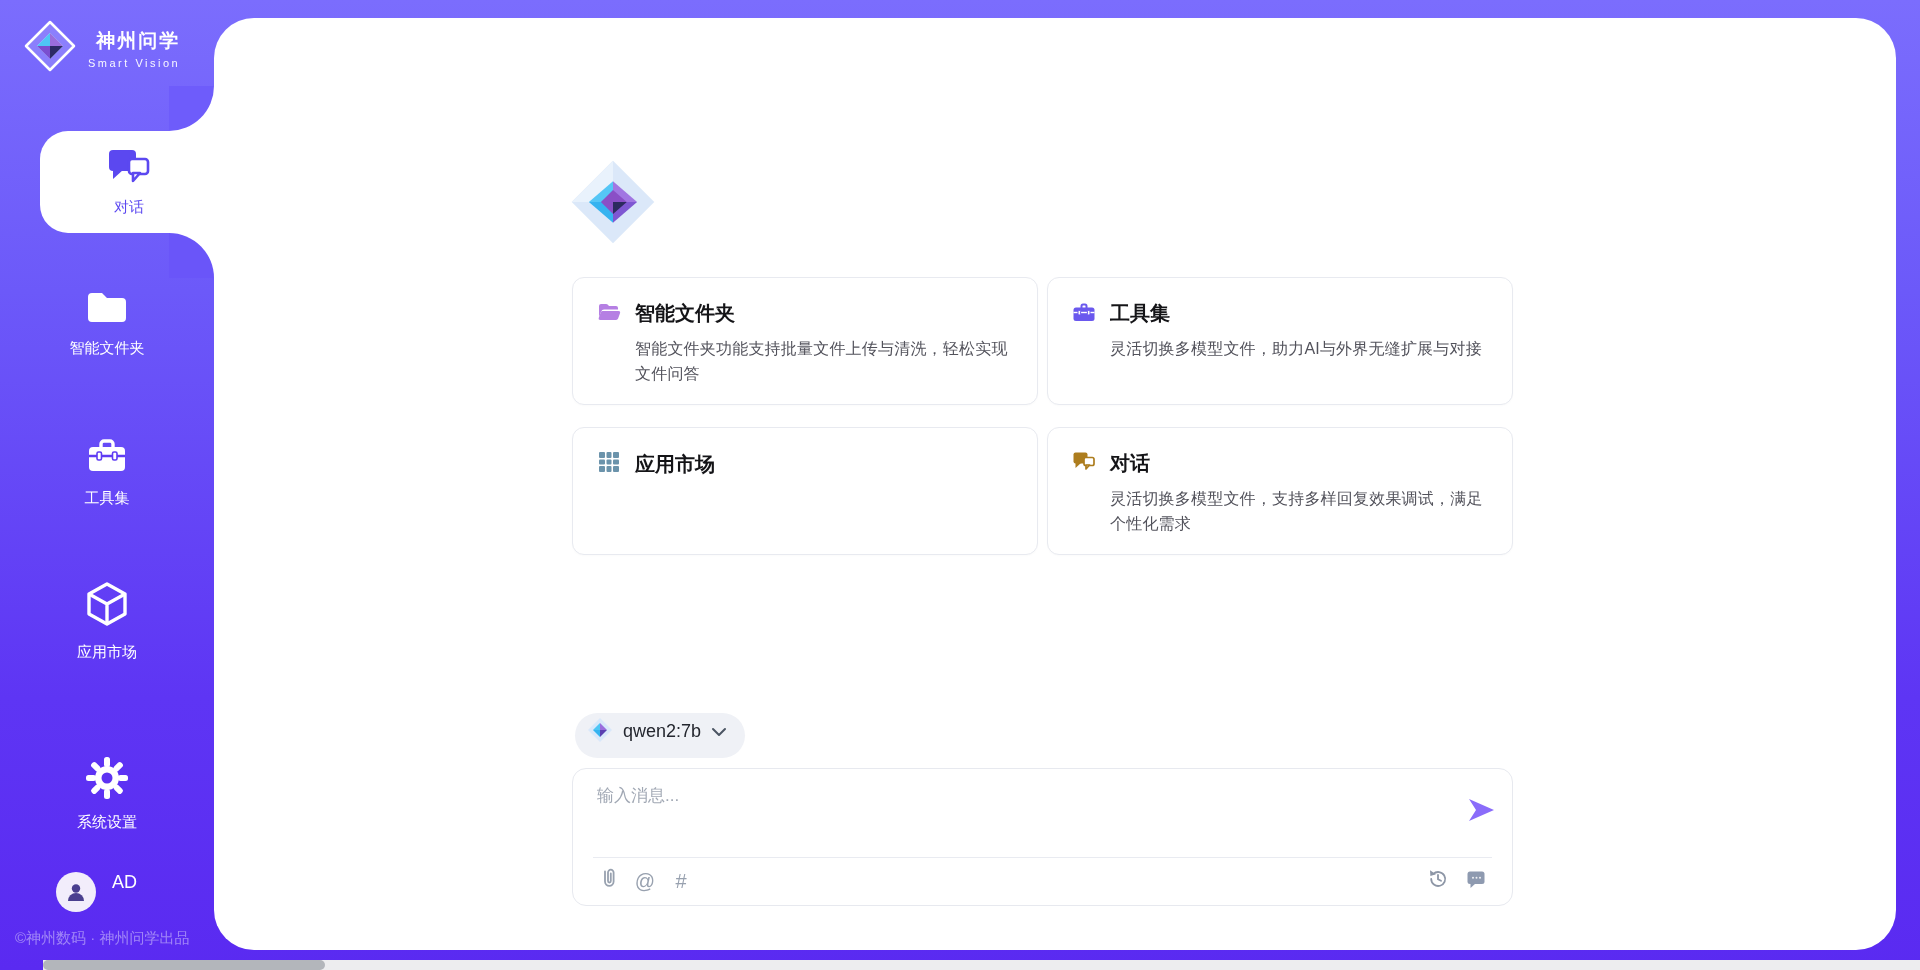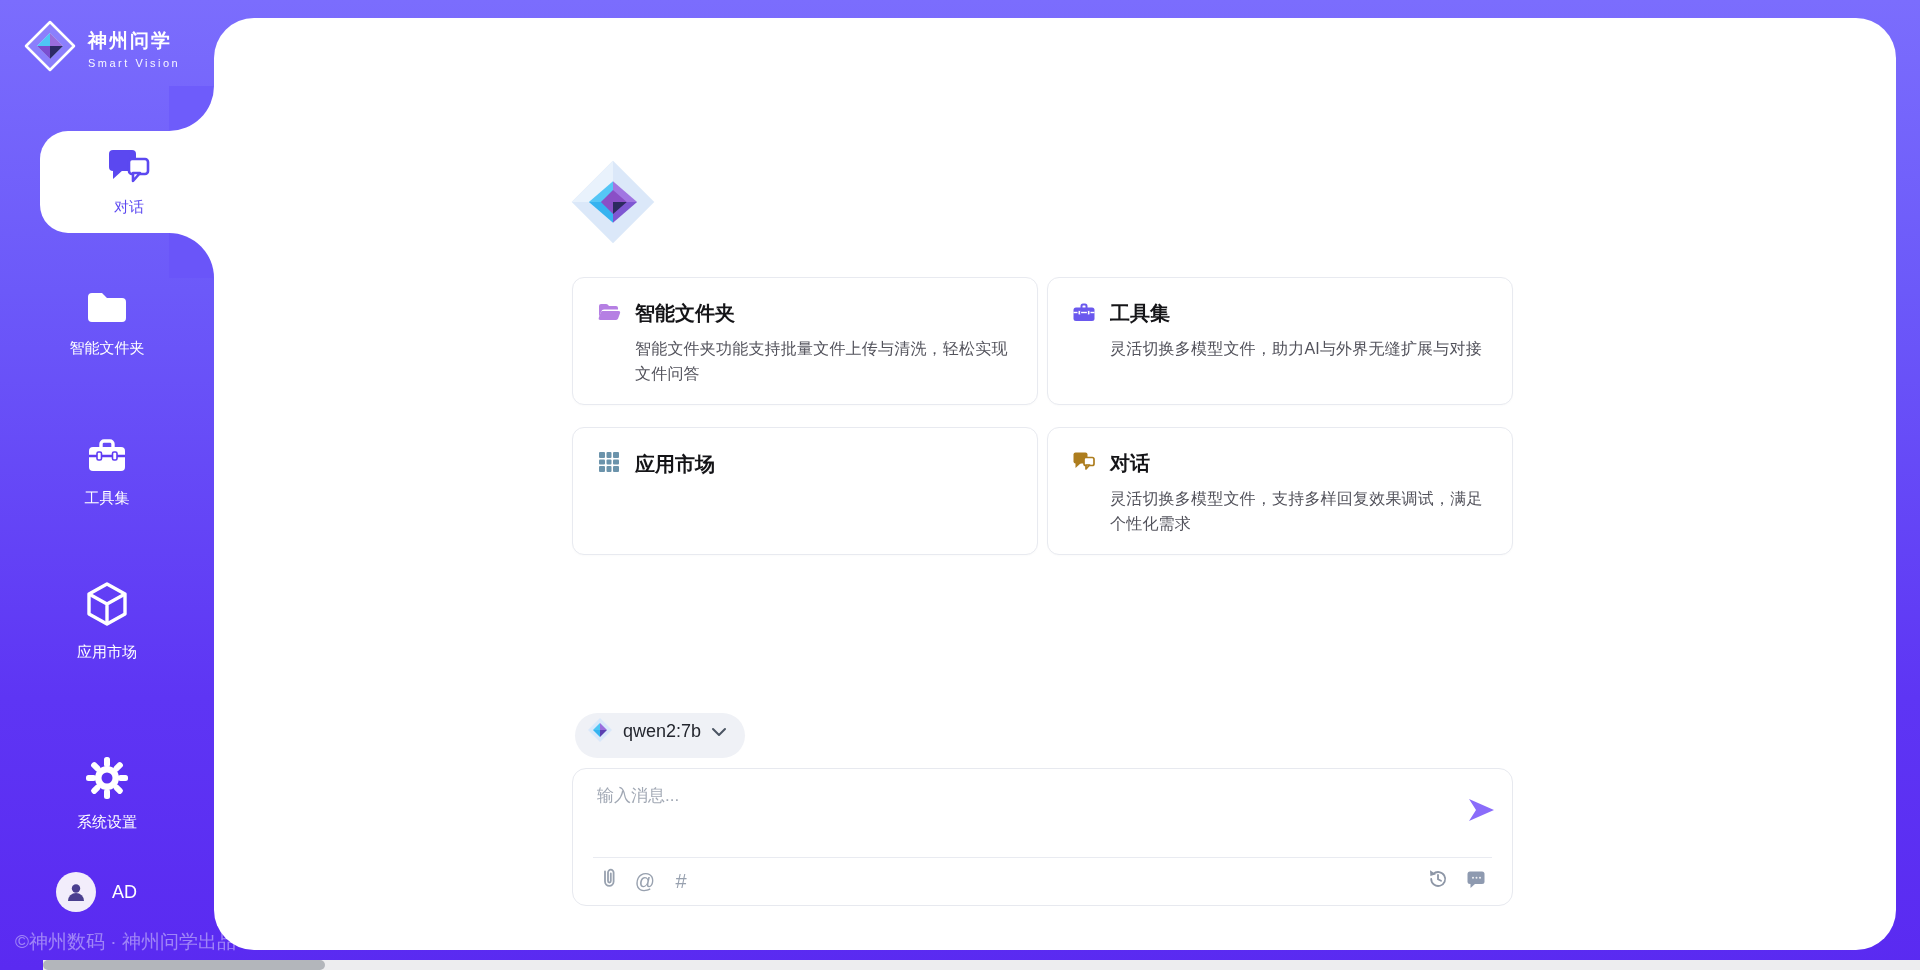--- a/index.html
+++ b/index.html
@@ -7,43 +7,43 @@
   body {
     font-family:"Liberation Sans","DejaVu Sans",sans-serif;
     background:linear-gradient(180deg,#7b6dfd 0%,#6c59f9 30%,#5e35f4 72%,#5a2af1 100%);
     position:relative;
   }
 
   
   .sidebar { position:absolute; left:0; top:0; width:214px; height:970px; }
   .brand { position:absolute; left:22px; top:18px; display:flex; align-items:center; }
   .brand-text { margin-left:10px; color:#fff; }
-  .brand-name { font-size:19px; font-weight:bold; letter-spacing:2px; }
+  .brand-name { font-size:19px; font-weight:bold; letter-spacing:2px;text-align:right; }
   .brand-sub { font-size:11px; letter-spacing:2.5px; margin-top:3px; opacity:.95; }
 
   .nav-item { position:absolute; left:0; width:214px; text-align:center; color:#fff; cursor:pointer; }
   .nav-item .lbl { display:block; margin-top:9px; font-size:15px; }
 
   .tab-active {
     position:absolute; left:40px; top:131px; width:178px; height:102px;
     background:#fff; border-radius:28px 0 0 28px;
     display:flex; flex-direction:column; align-items:center; justify-content:center;
     cursor:pointer; z-index:3;
   }
   .tab-active .lbl { margin-top:7px; font-size:15px; color:#5b48f0; }
   .tab-notch { position:absolute; left:169px; width:45px; height:45px; background:#fff; z-index:2; }
   .tab-notch.top { top:86px; }
   .tab-notch.top::before { content:""; position:absolute; inset:0; background:#6e5cfb; border-bottom-right-radius:100%; }
   .tab-notch.bottom { top:233px; }
   .tab-notch.bottom::before { content:""; position:absolute; inset:0; background:#6a55f9; border-top-right-radius:100%; }
 
-  .user-row { position:absolute; left:56px; top:872px; display:flex; align-items:center; cursor:pointer; }
+  .user-row { position:absolute; left:56px; top:872px; display:flex; cursor:pointer; }
   .avatar { width:40px; height:40px; border-radius:50%; background:#f2edfb; display:flex; align-items:center; justify-content:center; }
   .user-name { margin-left:16px; color:#fff; font-size:18px; }
-  .side-footer { position:absolute; left:15px; top:929px; font-size:19px; color:rgba(255,255,255,.42); white-space:nowrap; }
+  .side-footer { position:absolute; left:15px; top:929px; font-size:15px; color:rgba(255,255,255,.42); white-space:nowrap; }
 
   
   .panel {
     position:absolute; left:214px; top:18px; width:1682px; height:932px;
     background:#fff; border-radius:40px; z-index:1;
   }
   .greeting { position:absolute; left:356px; top:140px; display:flex; align-items:center; }
   .greeting h1 { margin-left:26px; font-size:30px; font-weight:bold; color:#101014; letter-spacing:.5px; }
 
   .cards { position:absolute; left:358px; top:259px; width:941px;

